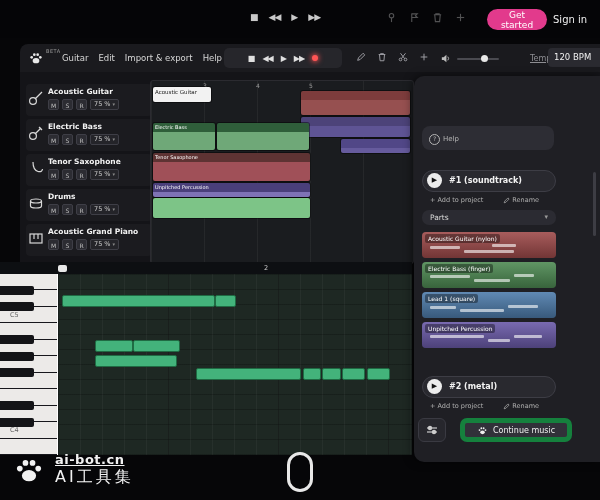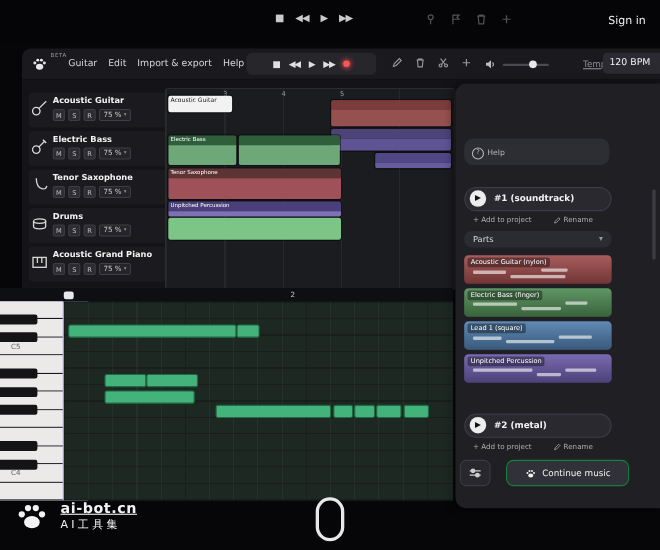--- a/index.html
+++ b/index.html
@@ -58,21 +58,21 @@
   .clip-body{position:absolute;left:0;right:0;top:9px;bottom:0;}
   .clip-white{background:#f2f2f2;color:#222;font-size:5.5px;padding:2px 2px;white-space:nowrap;}
   .dashes{background-image:repeating-linear-gradient(90deg,rgba(255,255,255,.32) 0 5px,transparent 5px 12px),
           repeating-linear-gradient(0deg,transparent 0 4px,rgba(0,0,0,.14) 4px 5px);}
   .dashes-dark{background-image:repeating-linear-gradient(90deg,rgba(20,80,40,.5) 0 6px,transparent 6px 13px);}
   
   .piano-roll{position:absolute;left:0;top:262px;width:412px;height:193px;background:#111114;}
   .pr-ruler{position:absolute;left:0;top:0;width:412px;height:12px;background:#0d0f12;border-bottom:1px solid #000;}
   .bar-marker{position:absolute;left:264px;top:2px;font-size:6.5px;color:#cfcfcf;}
   .start-marker{position:absolute;left:58px;top:3px;width:9px;height:7px;background:#e8e8e8;border-radius:2px;}
-  #piano-keys{position:absolute;left:0;top:12px;width:80px;height:181px;background:#c4b5fd;}
+  #piano-keys{position:absolute;left:0;top:12px;width:80px;height:181px;background:#ffffff;}
   .white-key{position:absolute;left:0;width:57px;background:#eceae8;border-bottom:1px solid #17171c;box-sizing:border-box;cursor:pointer;}
   .black-key{position:absolute;left:0;width:34px;height:9px;background:#141417;border-radius:0 2px 2px 0;z-index:2;cursor:pointer;}
   .key-label{position:absolute;left:10px;font-size:6.5px;color:#666;z-index:3;}
   #note-grid{position:absolute;left:58px;top:12px;width:354px;height:181px;background-color:#1e2823;
              background-image:repeating-linear-gradient(90deg,rgba(0,0,0,.35) 0 1px,transparent 1px 110px),
                               repeating-linear-gradient(90deg,rgba(255,255,255,.04) 0 1px,transparent 1px 22px),
                               repeating-linear-gradient(0deg,rgba(0,0,0,.22) 0 1px,transparent 1px 15px);}
   .note{position:absolute;height:12px;background:#43b37b;border:1px solid #1f6b43;border-radius:2px;box-sizing:border-box;cursor:pointer;}
   
   .assistant{position:absolute;left:414px;top:76px;width:186px;height:386px;background:#1f1f24;
@@ -96,31 +96,31 @@
   .part-card{position:absolute;left:8px;width:134px;height:26px;border-radius:4px;cursor:pointer;}
   .part-card::after{content:"";position:absolute;inset:0;border-radius:4px;
                     background:linear-gradient(rgba(255,255,255,.10),rgba(0,0,0,.28));}
   .part-label{position:absolute;top:2px;left:3px;font-size:6px;color:#fff;background:rgba(0,0,0,.38);
               padding:1px 3px;border-radius:2px;white-space:nowrap;z-index:2;}
   .pbar{position:absolute;height:3px;background:rgba(255,255,255,.6);border-radius:1px;z-index:1;}
   .panel-scroll{position:absolute;right:4px;top:96px;width:3px;height:64px;background:#4a4a52;border-radius:2px;opacity:.7;cursor:pointer;}
   .mixer-btn{position:absolute;left:4px;top:342px;width:28px;height:24px;background:#27272d;border:1px solid #3a3a42;
              border-radius:6px;display:flex;align-items:center;justify-content:center;color:#cccccc;cursor:pointer;box-sizing:border-box;}
   .mixer-btn svg{width:12px;height:12px;stroke:currentColor;stroke-width:1.2;}
-  .continue-btn{position:absolute;left:46px;top:342px;width:112px;height:24px;background:#313139;border:1px solid #15803d;
+  .continue-btn{position:absolute;left:46px;top:342px;width:112px;height:24px;background:#313139;border:5px solid #15803d;
                 border-radius:7px;display:flex;align-items:center;justify-content:center;gap:5px;color:#f0f0f0;
                 font-size:8px;cursor:pointer;box-sizing:border-box;}
   .continue-btn svg{width:11px;height:11px;fill:currentColor;}
   
   .scroll-pill{position:absolute;left:287px;top:452px;width:26px;height:40px;border:3px solid #e8e8e8;
                border-radius:15px;box-sizing:border-box;}
   .watermark{position:absolute;left:12px;top:452px;display:flex;gap:9px;align-items:center;color:#fff;opacity:.95;}
   .watermark svg{width:34px;height:34px;fill:currentColor;}
   .wm-l1{font-size:13px;font-weight:bold;letter-spacing:.5px;text-decoration:underline;}
-  .wm-l2{font-size:10px;letter-spacing:3px;}
+  .wm-l2{font-size:16px;letter-spacing:3px;}
 </style>
 </head>
 <body>
 
 <div class="stage">
 
   <header class="site-header">
     <div class="top-transport">
       <span class="tbtn">■</span>
       <span class="tbtn">◀◀</span>
@@ -137,20 +137,21 @@
           <path d="M3 2h6l-2 2 2 2H3"></path>
         </svg>
       <svg viewBox="0 0 12 12">
           <path d="M2 3h8M4.2 3V2h3.6v1M3 3l.7 7.5h4.6L9 3"></path>
         </svg>
       <svg viewBox="0 0 12 12">
           <line x1="6" y1="2" x2="6" y2="10"></line>
           <line x1="2" y1="6" x2="10" y2="6"></line>
         </svg>
     </div>
+    <button class="get-started">Get started</button>
     <span class="sign-in">Sign in</span>
   </header>
 
   <div class="ghost-greeting">Hi! I'm Fryderyk, your AI</div>
 
   <div class="app-toolbar">
     <span class="logo">
       <svg viewBox="0 0 24 24">
           <ellipse cx="12" cy="16" rx="5" ry="4"></ellipse>
           <circle cx="5.5" cy="11" r="2"></circle>

